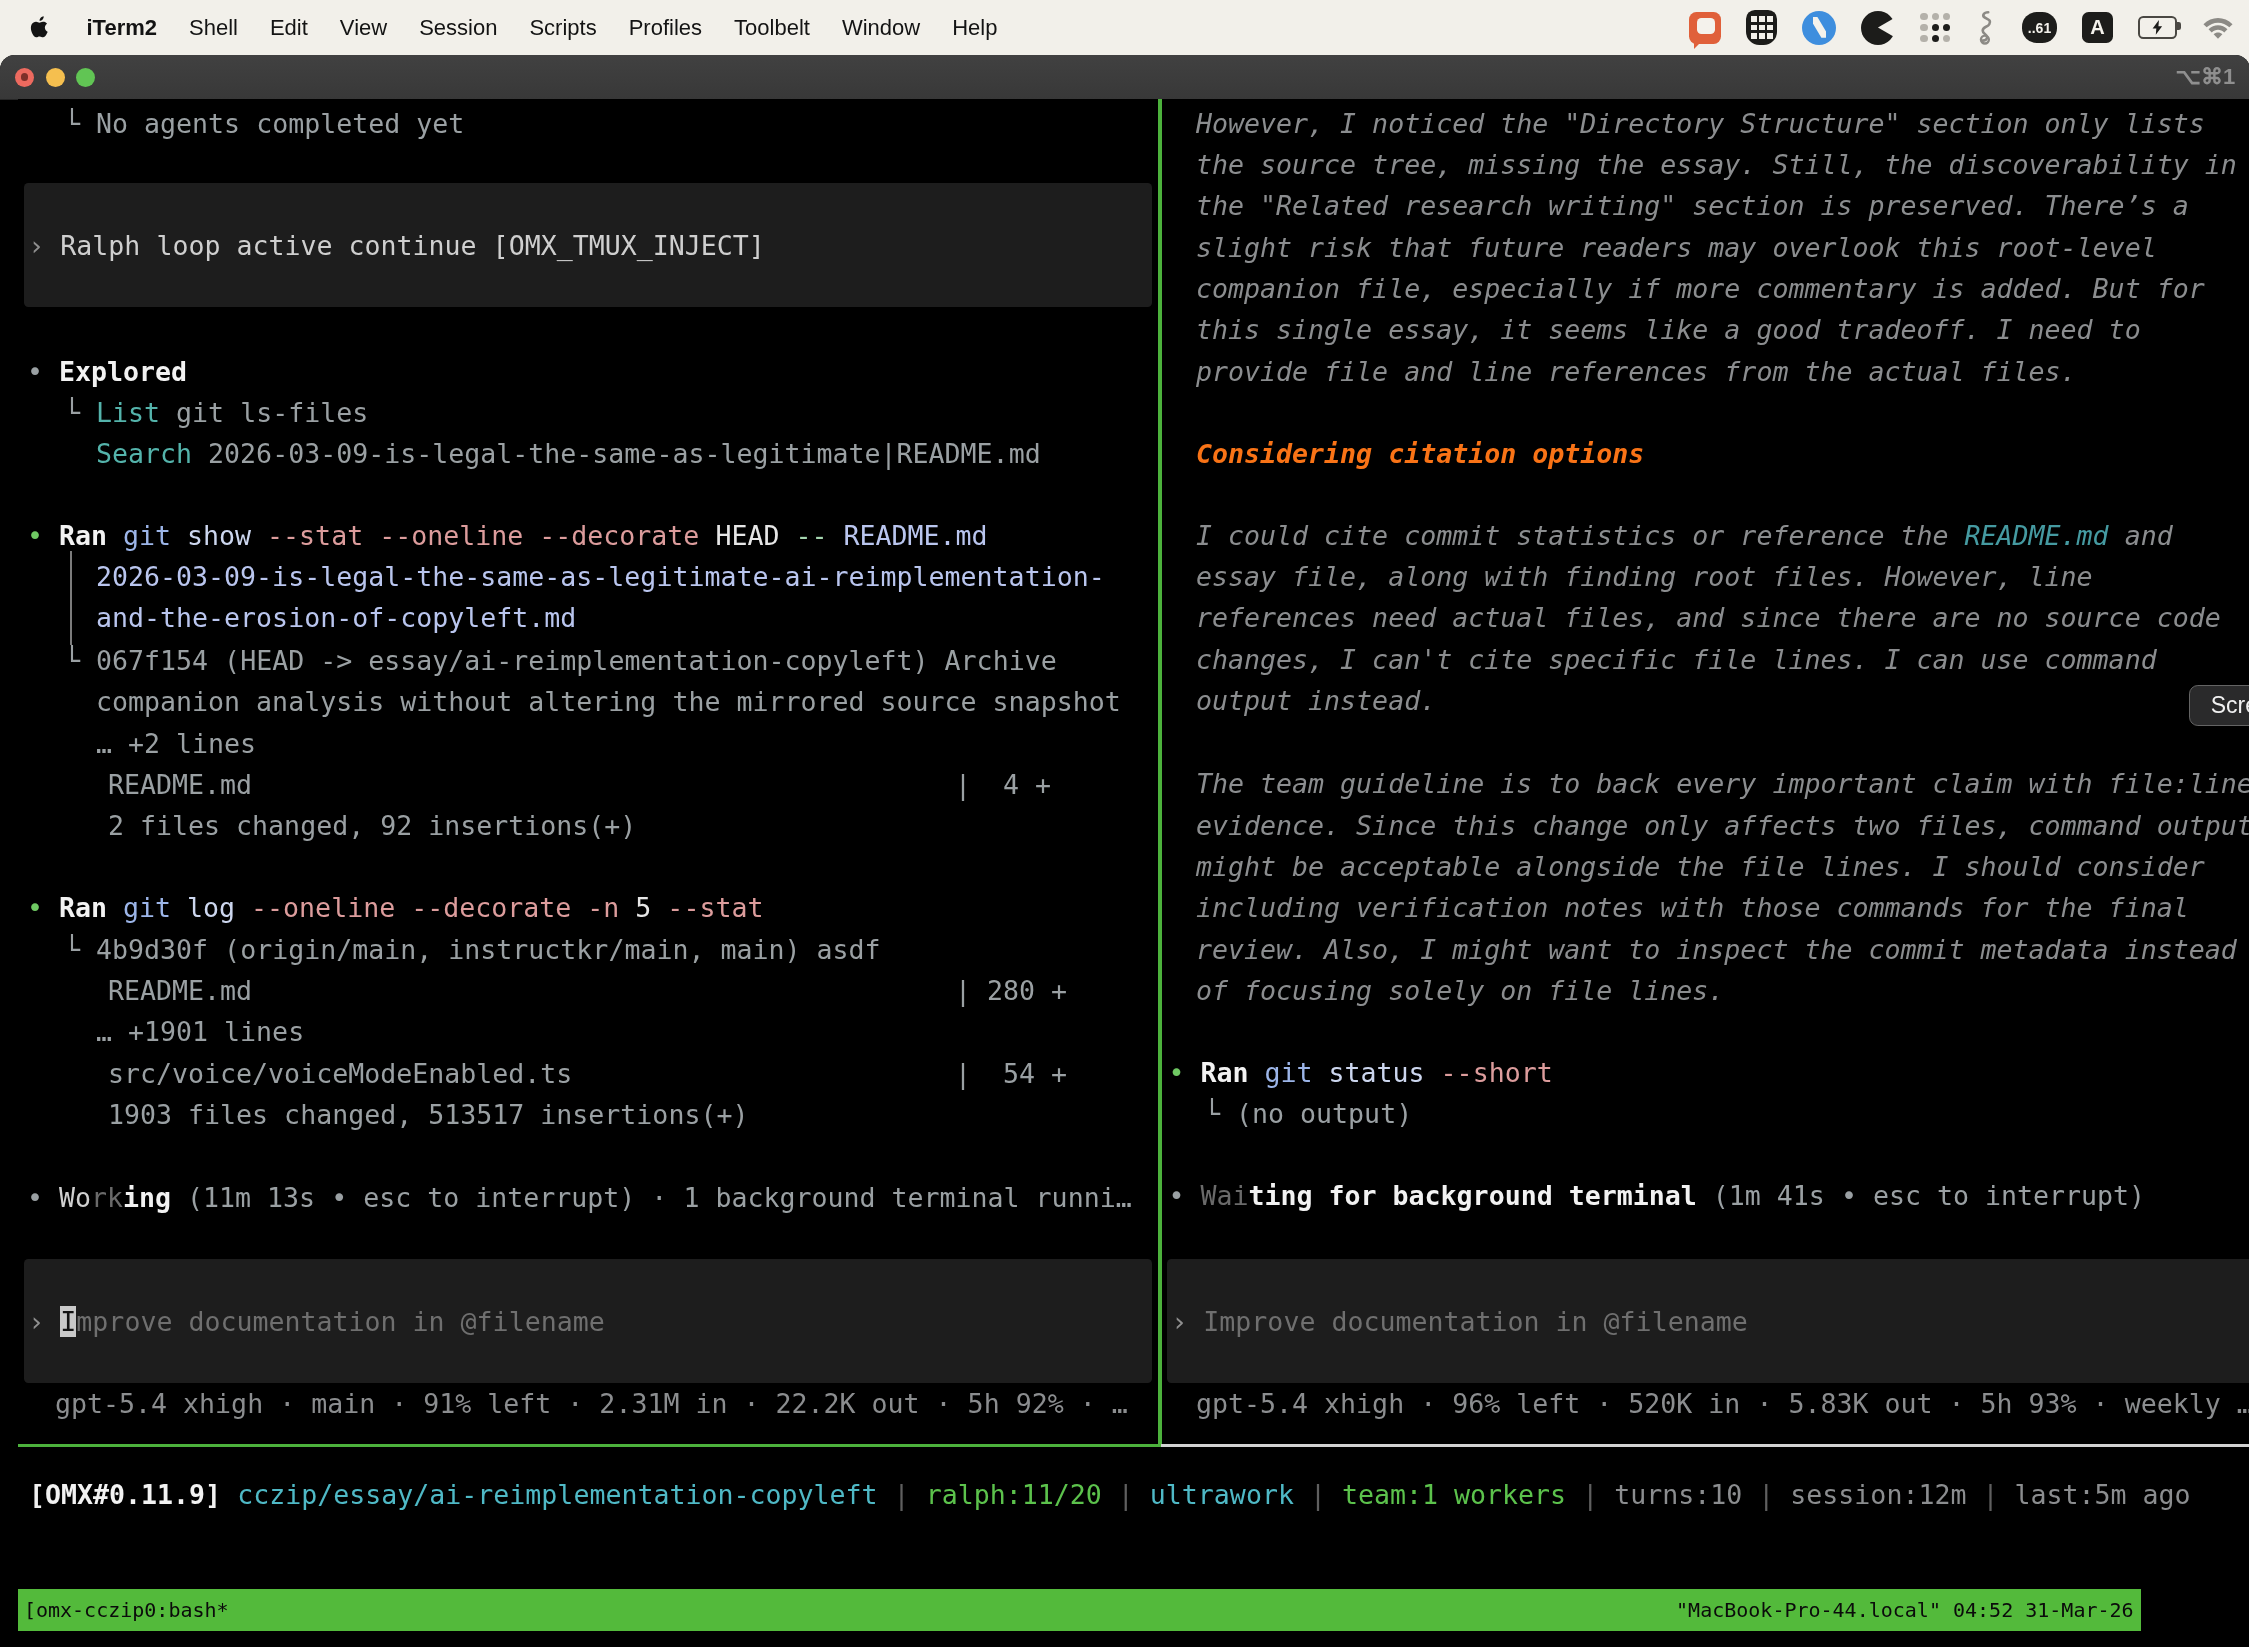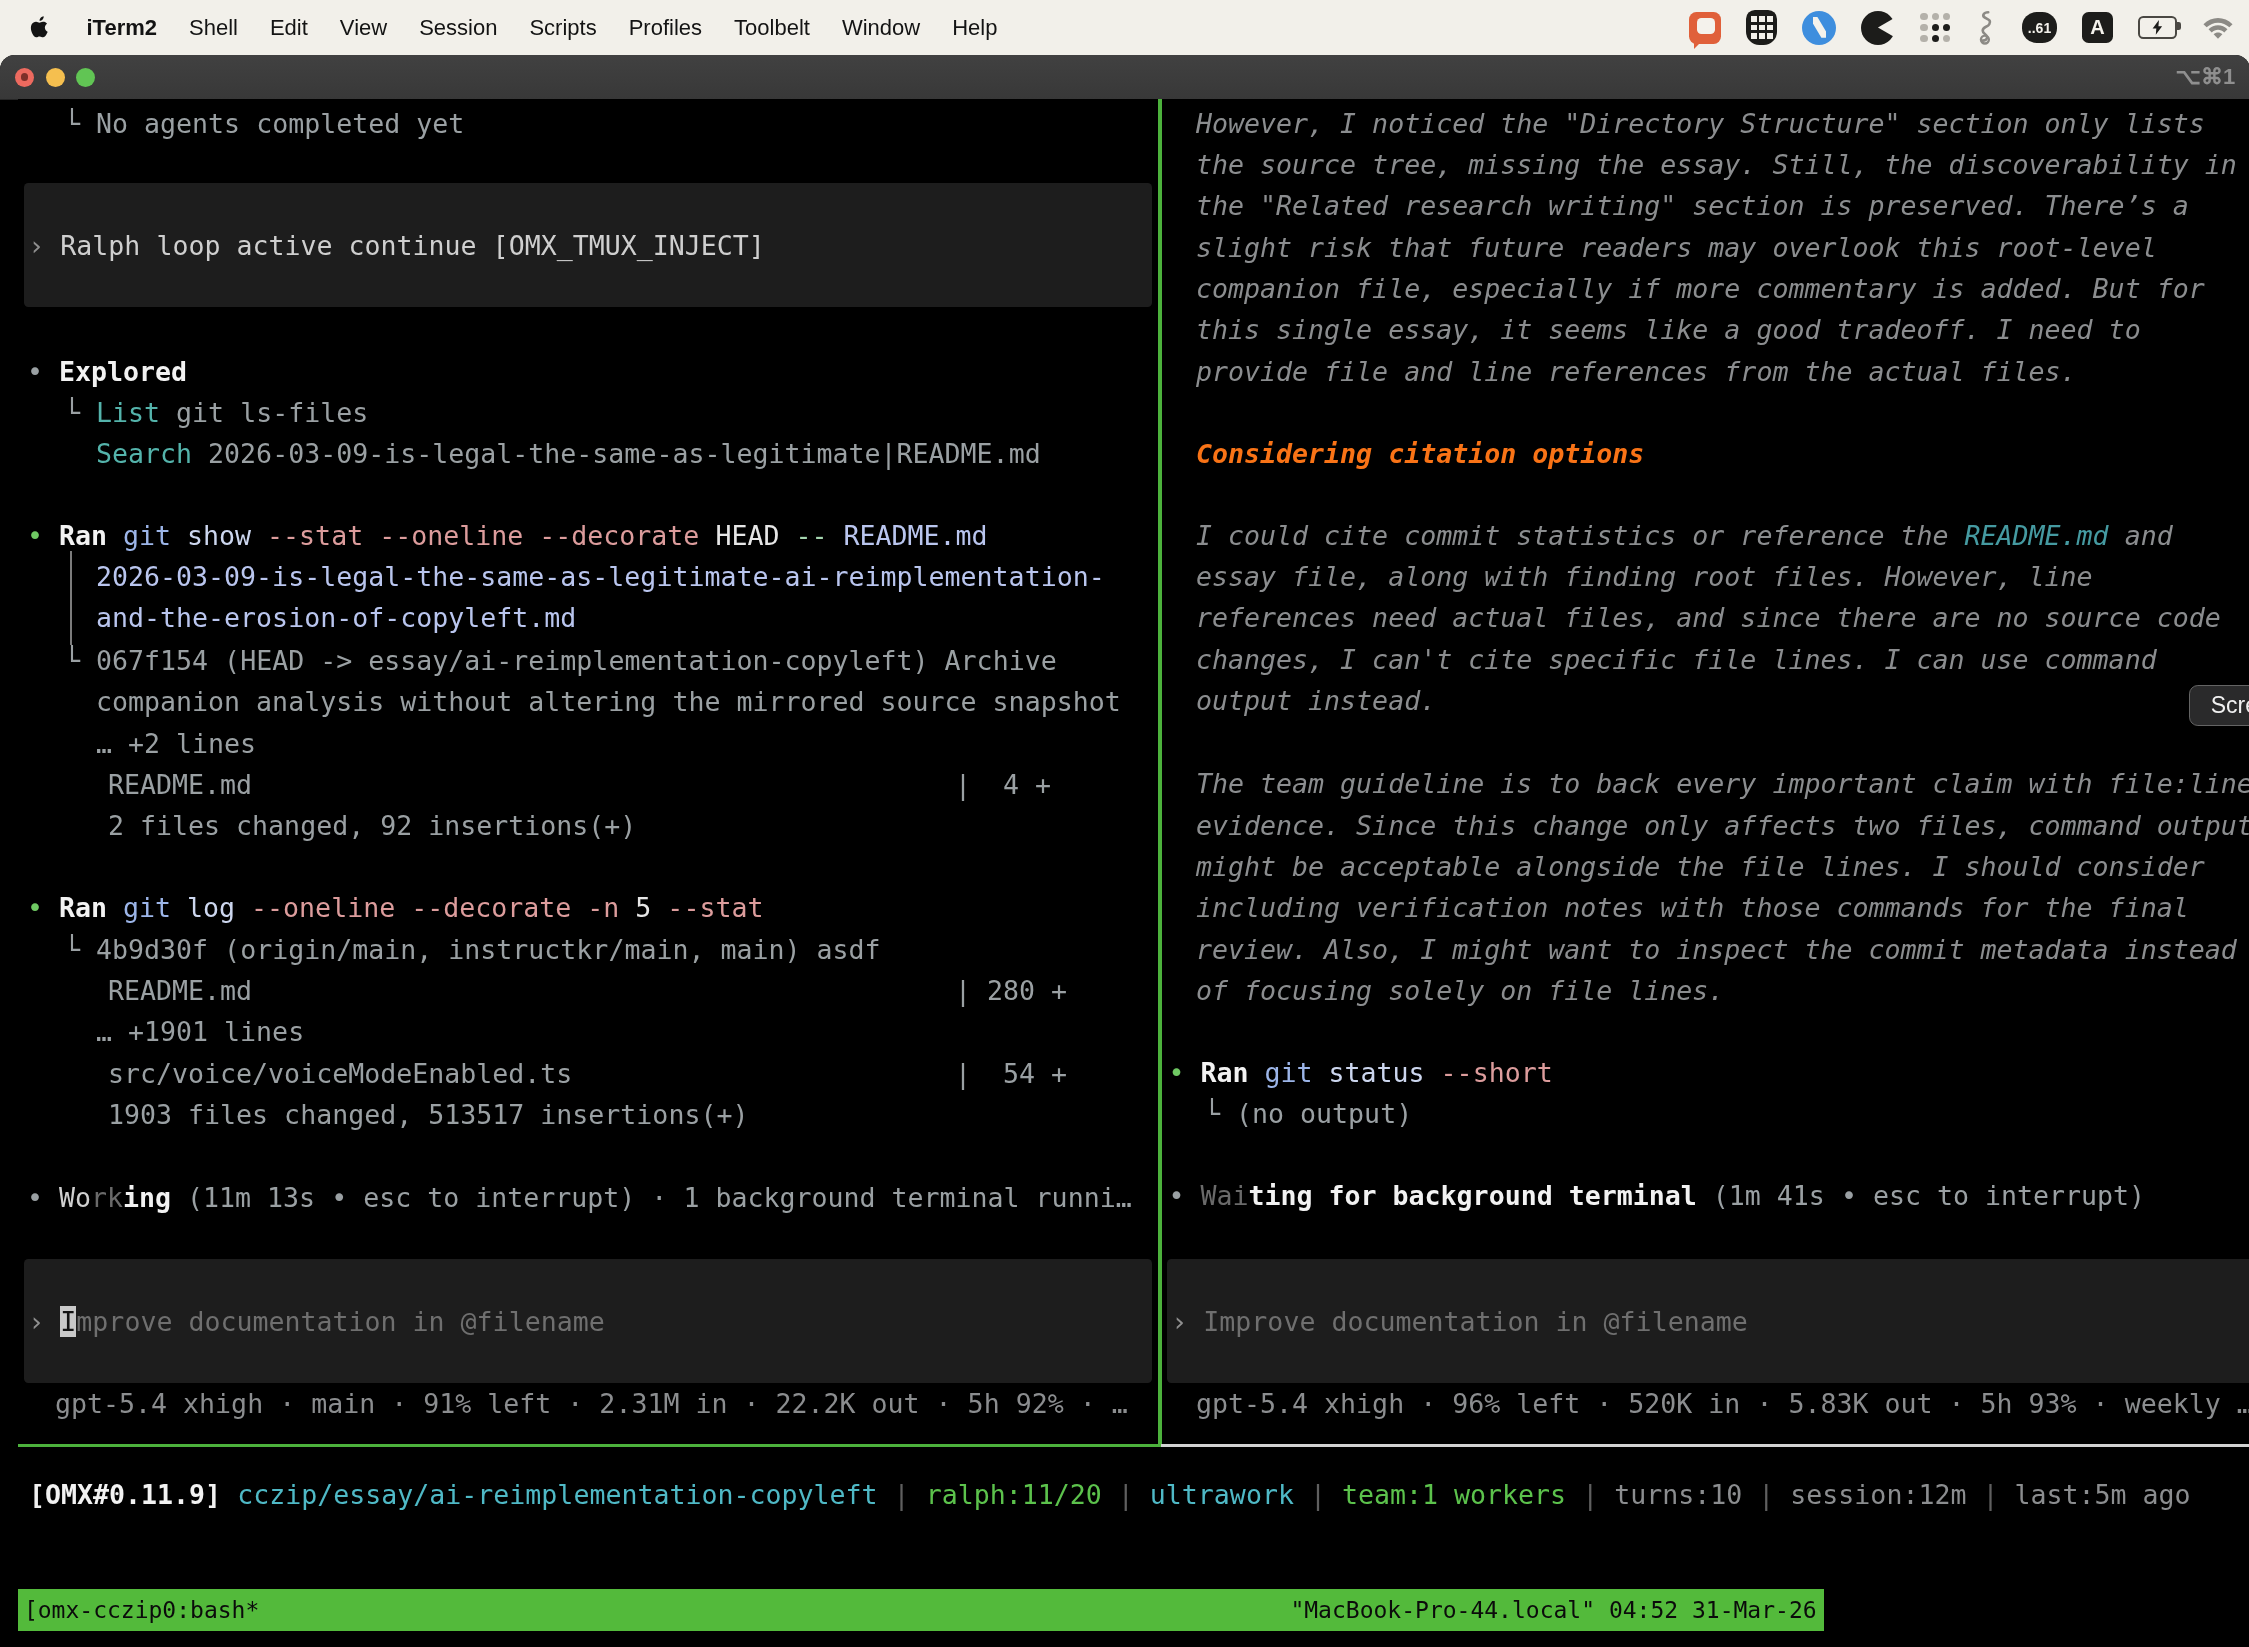--- a/index.html
+++ b/index.html
@@ -69,22 +69,22 @@
   .tree-guide{position:absolute;left:52px;top:452px;width:2.2px;height:94px;background:#7c7c7c;}
   
   .c-gray{color:#9aa0a3;} .c-dgray{color:#8b8d8f;} .c-wbold{color:#f2f2f2;font-weight:bold;}
   .c-white{color:#e6e6e6;} .c-blue{color:#9cb5e8;} .c-sub{color:#ccd6ee;} .c-lav{color:#b9c5ee;}
   .c-pink{color:#dc9c9c;} .c-mint{color:#a5d6b0;} .c-teal{color:#54b3ab;} .c-cyan{color:#4fb9c6;}
   .c-tealit{color:#459aa1;} .c-grn{color:#5cc24c;} .c-gbullet{color:#6fc963;} .c-pipe{color:#5f5f5f;}
   .c-dim{color:#6f6f6f;} .c-prompt{color:#8f8f8f;} .c-shim1{color:#cfcfcf;} .c-shim2{color:#6a6a6a;}
   .c-hdg{color:#f97316;font-weight:bold;margin-top:40px;}
   .c-cursor{background:#c9c9c9;color:#141414;}
   
-  .tmuxbar{position:absolute;left:0;top:1490px;width:1806px;height:42px;background:#53ba3b;
-    color:#0b0b0b;font-size:23px;line-height:42px;display:flex;justify-content:space-between;gap:35px;}
+  .tmuxbar{position:absolute;left:0;top:1490px;width:2123px;height:42px;background:#53ba3b;
+    color:#0b0b0b;font-size:20px;line-height:42px;display:flex;justify-content:space-between;gap:35px;}
   .tmuxbar .tleft{padding-left:5.9px;white-space:pre;}
   .tmuxbar .tright{padding-right:7.4px;white-space:pre;}
   
   .tooltip{position:absolute;left:2189px;top:685px;width:96px;height:41px;background:#2a2a2b;
     border:1.5px solid #646464;border-radius:8.9px;box-sizing:border-box;
     font-family:"Liberation Sans",sans-serif;font-size:23px;color:#f0f0f0;
     display:flex;align-items:center;padding-left:20.7px;}
 </style>
 </head>
 <body>

